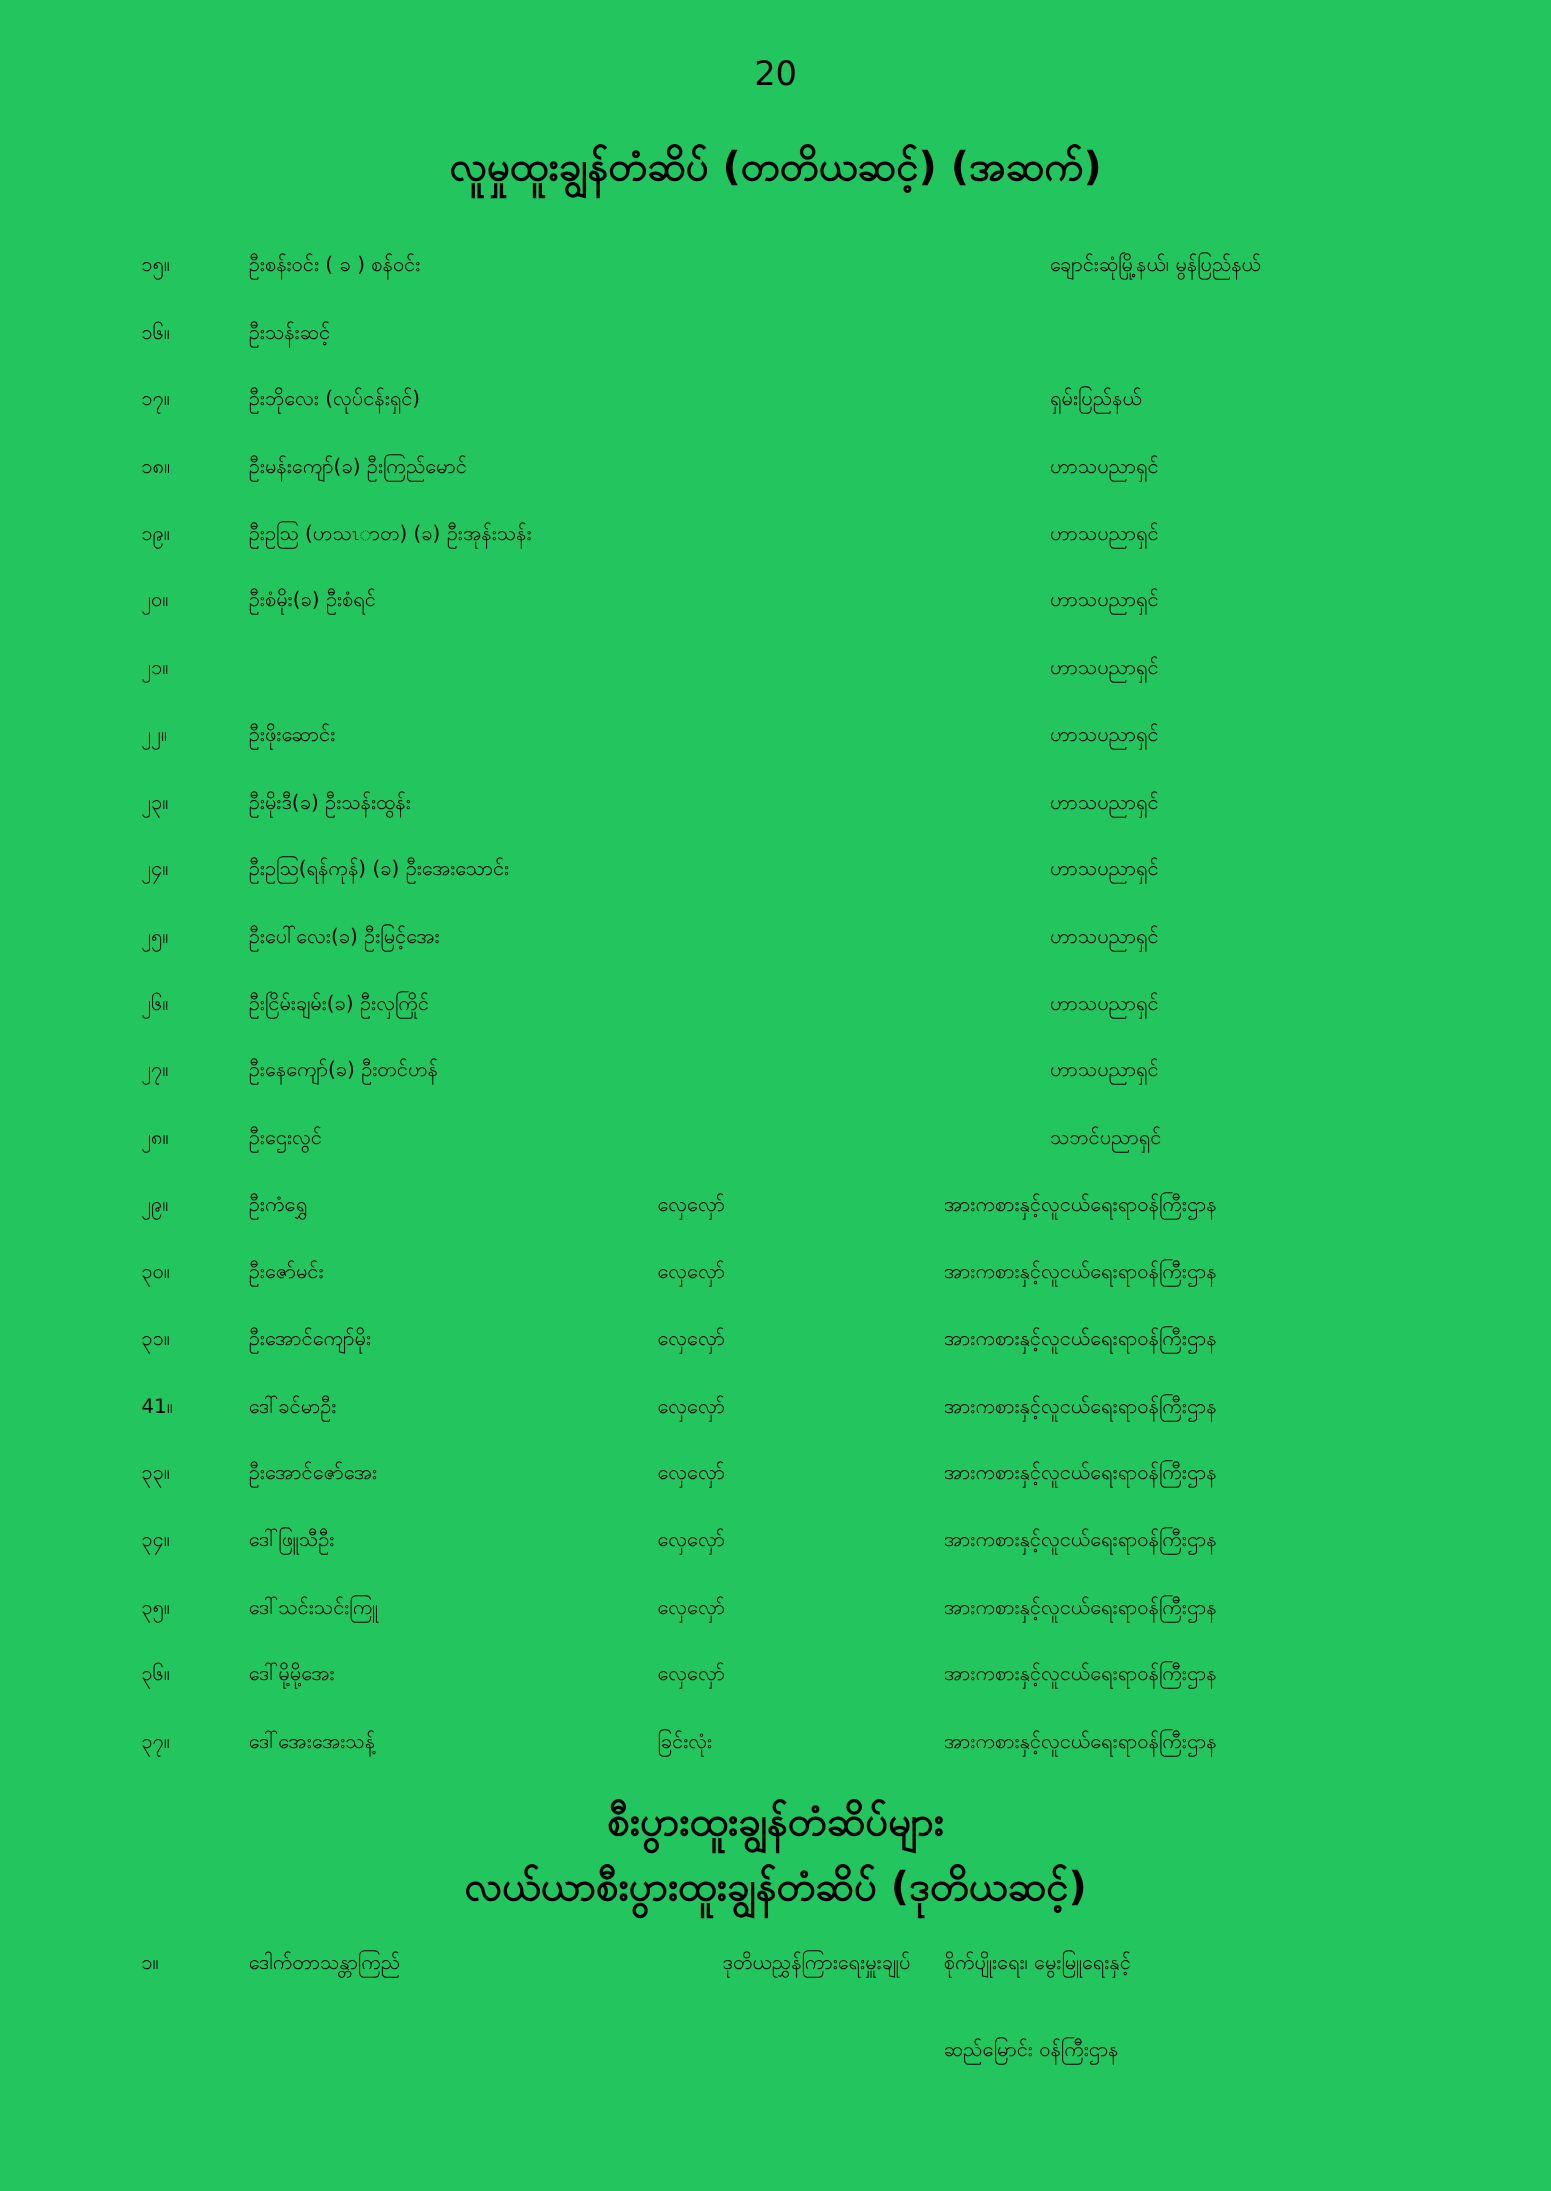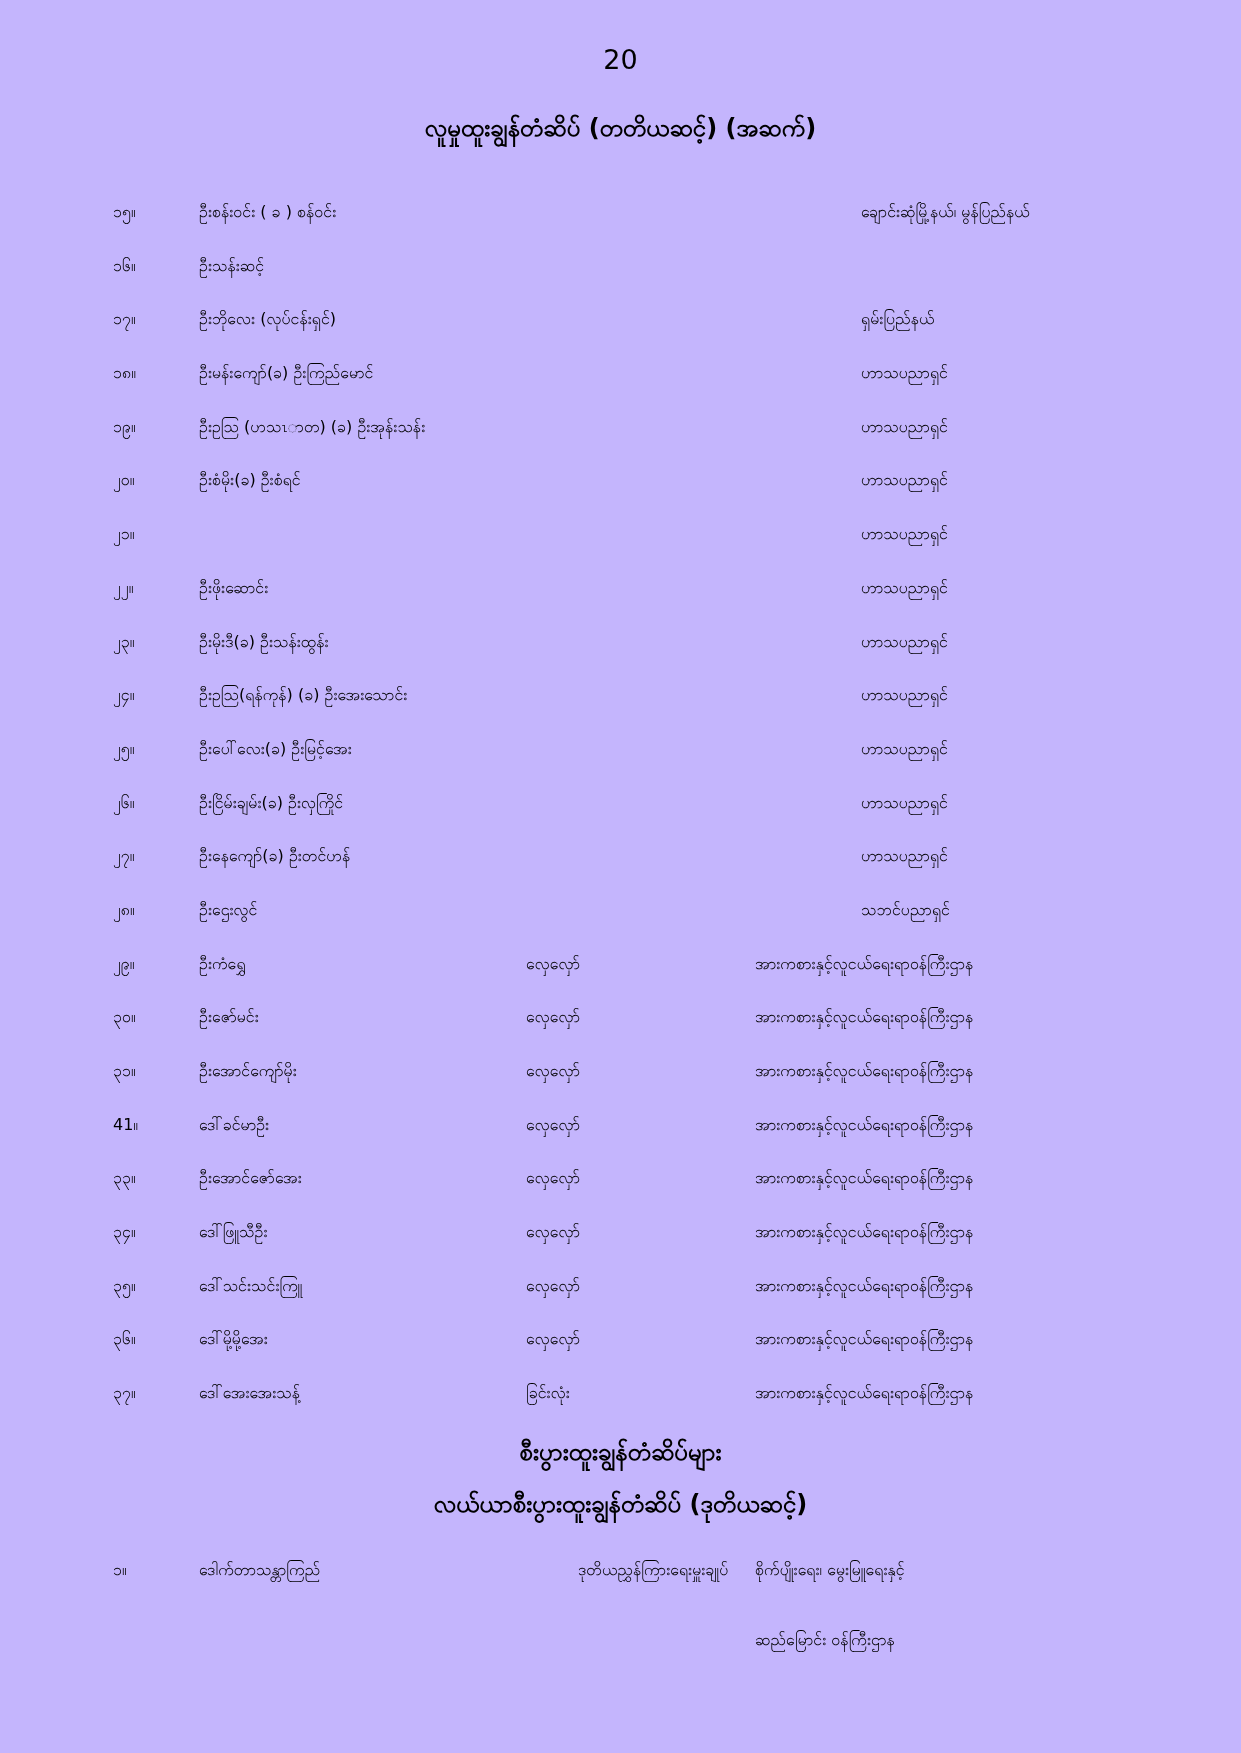--- a/index.html
+++ b/index.html
@@ -6,38 +6,38 @@
   body {
     width: 1241px;
     background: #ffffff;
     color: #000000;
     font-family: "DejaVu Sans", sans-serif;
   }
   .page {
     position: relative;
     width: 1241px;
     height: 1753px;
-    background: #c4b5fd;
+    background: #22c55e;
     overflow: hidden;
   }
   .page-number {
     position: absolute;
     top: 44px;
     left: 0;
     width: 100%;
     text-align: center;
     font-size: 27px;
   }
   .section-title {
     position: absolute;
     left: 0;
     width: 100%;
     text-align: center;
     font-weight: bold;
-    font-size: 24px;
+    font-size: 32px;
   }
   #t1  { top: 112px; }
   #t2a { top: 1436px; }
   #t2b { top: 1488px; }
   .list {
     position: absolute;
     left: 113px;
     right: 0;
     margin: 0;
     padding: 0;
@@ -51,21 +51,21 @@
     position: absolute;
     top: 0;
     height: 54px;
     line-height: 54px;
     white-space: nowrap;
   }
   .num  { left: 0; }
   .name { left: 62px; margin-left: 24px; }
   .role { left: 365px; margin-left: 48px; }
   .org  { left: 642px; }
-  .row.wide .org { left: 748px; text-align: center; }
+  .row.wide .org { left: 727px; text-align: center; }
   .desc { left: 155px; }
   .org2 { left: 642px; top: 70px; }
   #list2 .role { left: 417px; }
 </style>
 </head>
 <body>
 
 <div class="page">
   <div class="page-number">20</div>
 

